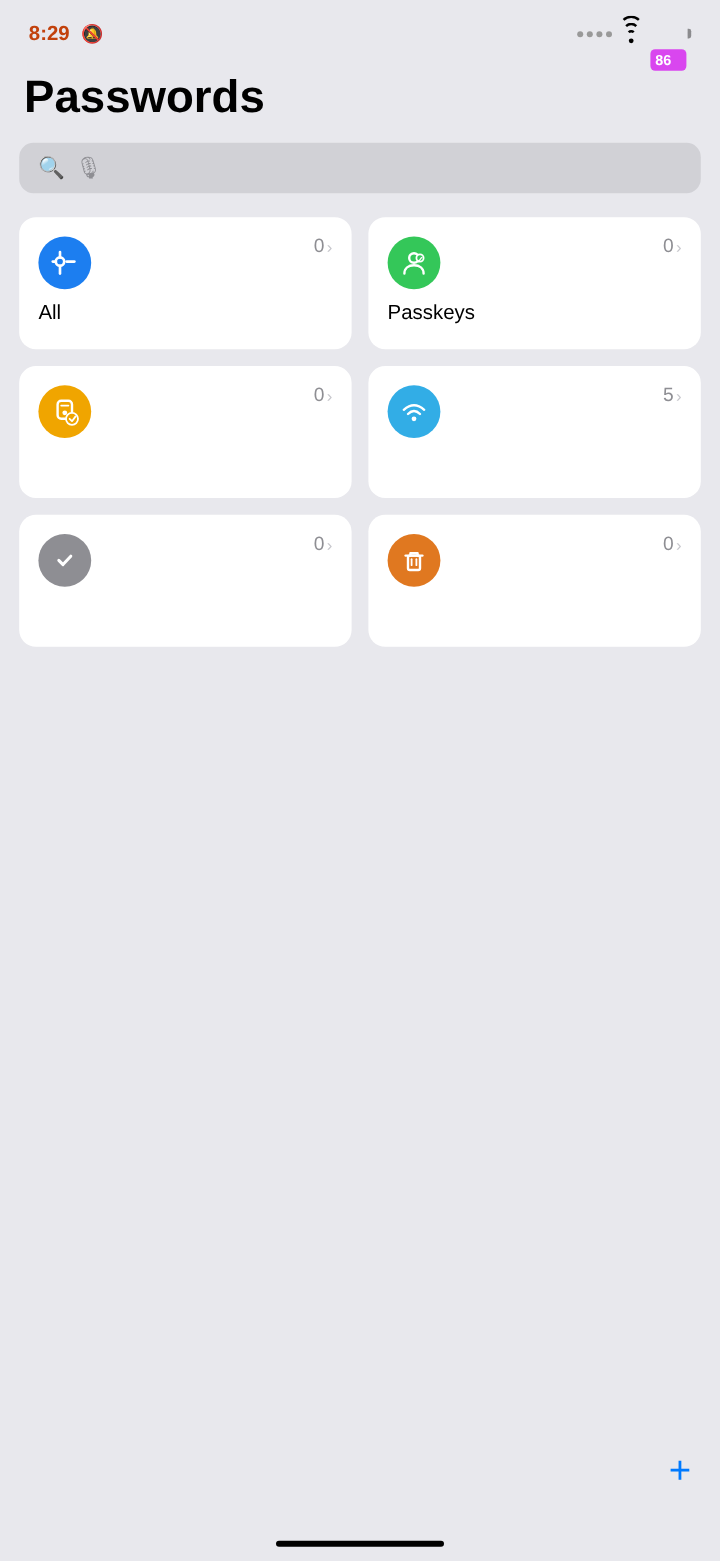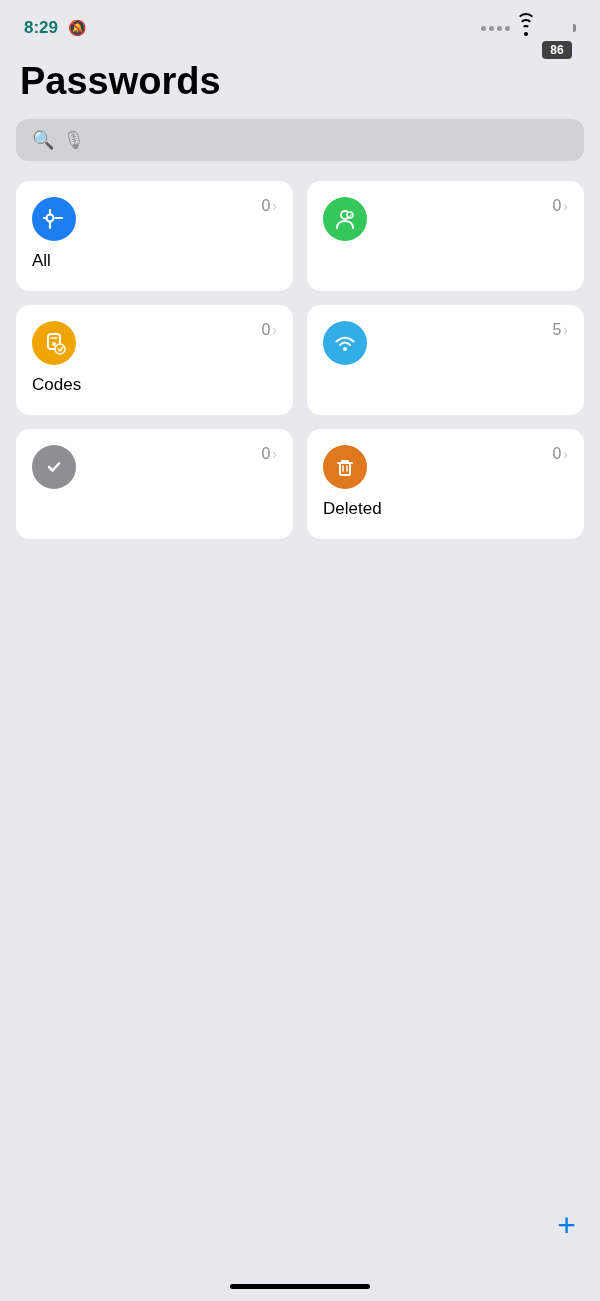--- a/index.html
+++ b/index.html
@@ -19,21 +19,21 @@
       display: flex;
       justify-content: space-between;
       align-items: center;
       padding: 14px 24px 8px 24px;
       height: 50px;
     }
 
     .status-time {
       font-size: 17px;
       font-weight: 700;
-      color: #0f766e;
+      color: #c2410c;
     }
 
     .status-icons {
       display: flex;
       align-items: center;
       gap: 6px;
     }
 
     .status-dots {
       display: flex; gap: 3px; align-items: center;
@@ -61,22 +61,22 @@
     }
     .wifi-arc-1 { width: 8px; height: 8px; bottom: 3px; left: 50%; transform: translateX(-50%); }
     .wifi-arc-2 { width: 14px; height: 14px; bottom: 3px; left: 50%; transform: translateX(-50%); }
     .wifi-arc-3 { width: 20px; height: 20px; bottom: 3px; left: 50%; transform: translateX(-50%); }
 
     
     .battery {
       display: flex; align-items: center; gap: 1px;
     }
     .battery-body {
-      background: #404040; border-radius: 4px; padding: 2px 4px;
-      font-size: 12px; font-weight: 700; color: #fff; min-width: 30px; text-align: center; margin-top: 44px;
+      background: #d946ef; border-radius: 4px; padding: 2px 4px;
+      font-size: 12px; font-weight: 700; color: #fff; min-width: 30px;  margin-top: 44px;
     }
     .battery-tip {
       width: 3px; height: 8px; background: #000; border-radius: 0 2px 2px 0; opacity: 0.4;
     }
 
     
     .page-title {
       font-size: 38px;
       font-weight: 800;
       color: #000;
@@ -268,39 +268,39 @@
           <path d="M5 22 C5 17.5 8.5 15 13 15 C17.5 15 21 17.5 21 22" stroke="white" stroke-width="2" stroke-linecap="round"></path>
           <circle cx="18" cy="9" r="3" fill="#34c759" stroke="white" stroke-width="1.5"></circle>
           <text x="18" y="13" text-anchor="middle" fill="white" font-size="8" font-weight="bold">✓</text>
         </svg>
       </div>
       <div class="card-count">
         <span>0</span>
         <span class="card-chevron">›</span>
       </div>
     </div>
+    <div class="card-label">Passkeys</div>
   </div>
 
   <div class="card">
     <div class="card-top">
       <div class="card-icon icon-yellow">
         <svg width="26" height="26" viewBox="0 0 26 26" fill="none">
           <rect x="7" y="4" width="12" height="15" rx="3" stroke="white" stroke-width="2"></rect>
           <circle cx="13" cy="14" r="2" fill="white"></circle>
           <path d="M10 8 L16 8" stroke="white" stroke-width="1.5" stroke-linecap="round"></path>
           <circle cx="19" cy="19" r="5" fill="#f0a500" stroke="white" stroke-width="1.5"></circle>
           <path d="M17 19 L19 21 L22 17" stroke="white" stroke-width="1.5" stroke-linecap="round" stroke-linejoin="round"></path>
         </svg>
       </div>
       <div class="card-count">
         <span>0</span>
         <span class="card-chevron">›</span>
       </div>
     </div>
-    <div class="card-label">Codes</div>
   </div>
 
   <div class="card">
     <div class="card-top">
       <div class="card-icon icon-teal">
         <svg width="26" height="26" viewBox="0 0 26 26" fill="none">
           <circle cx="13" cy="19" r="2" fill="white"></circle>
           <path d="M8 15 Q13 10 18 15" stroke="white" stroke-width="2" stroke-linecap="round" fill="none"></path>
           <path d="M4.5 11.5 Q13 4 21.5 11.5" stroke="white" stroke-width="2" stroke-linecap="round" fill="none"></path>
         </svg>
@@ -336,20 +336,19 @@
           <path d="M10 9 L10 7 L16 7 L16 9" stroke="white" stroke-width="2" stroke-linecap="round" stroke-linejoin="round"></path>
           <path d="M11 12 L11 17" stroke="white" stroke-width="1.5" stroke-linecap="round"></path>
           <path d="M15 12 L15 17" stroke="white" stroke-width="1.5" stroke-linecap="round"></path>
         </svg>
       </div>
       <div class="card-count">
         <span>0</span>
         <span class="card-chevron">›</span>
       </div>
     </div>
-    <div class="card-label">Deleted</div>
   </div>
 
 </div>
 
 <div class="plus-button">+</div>
 
 <div class="home-indicator"></div>
 
 </body></html>

